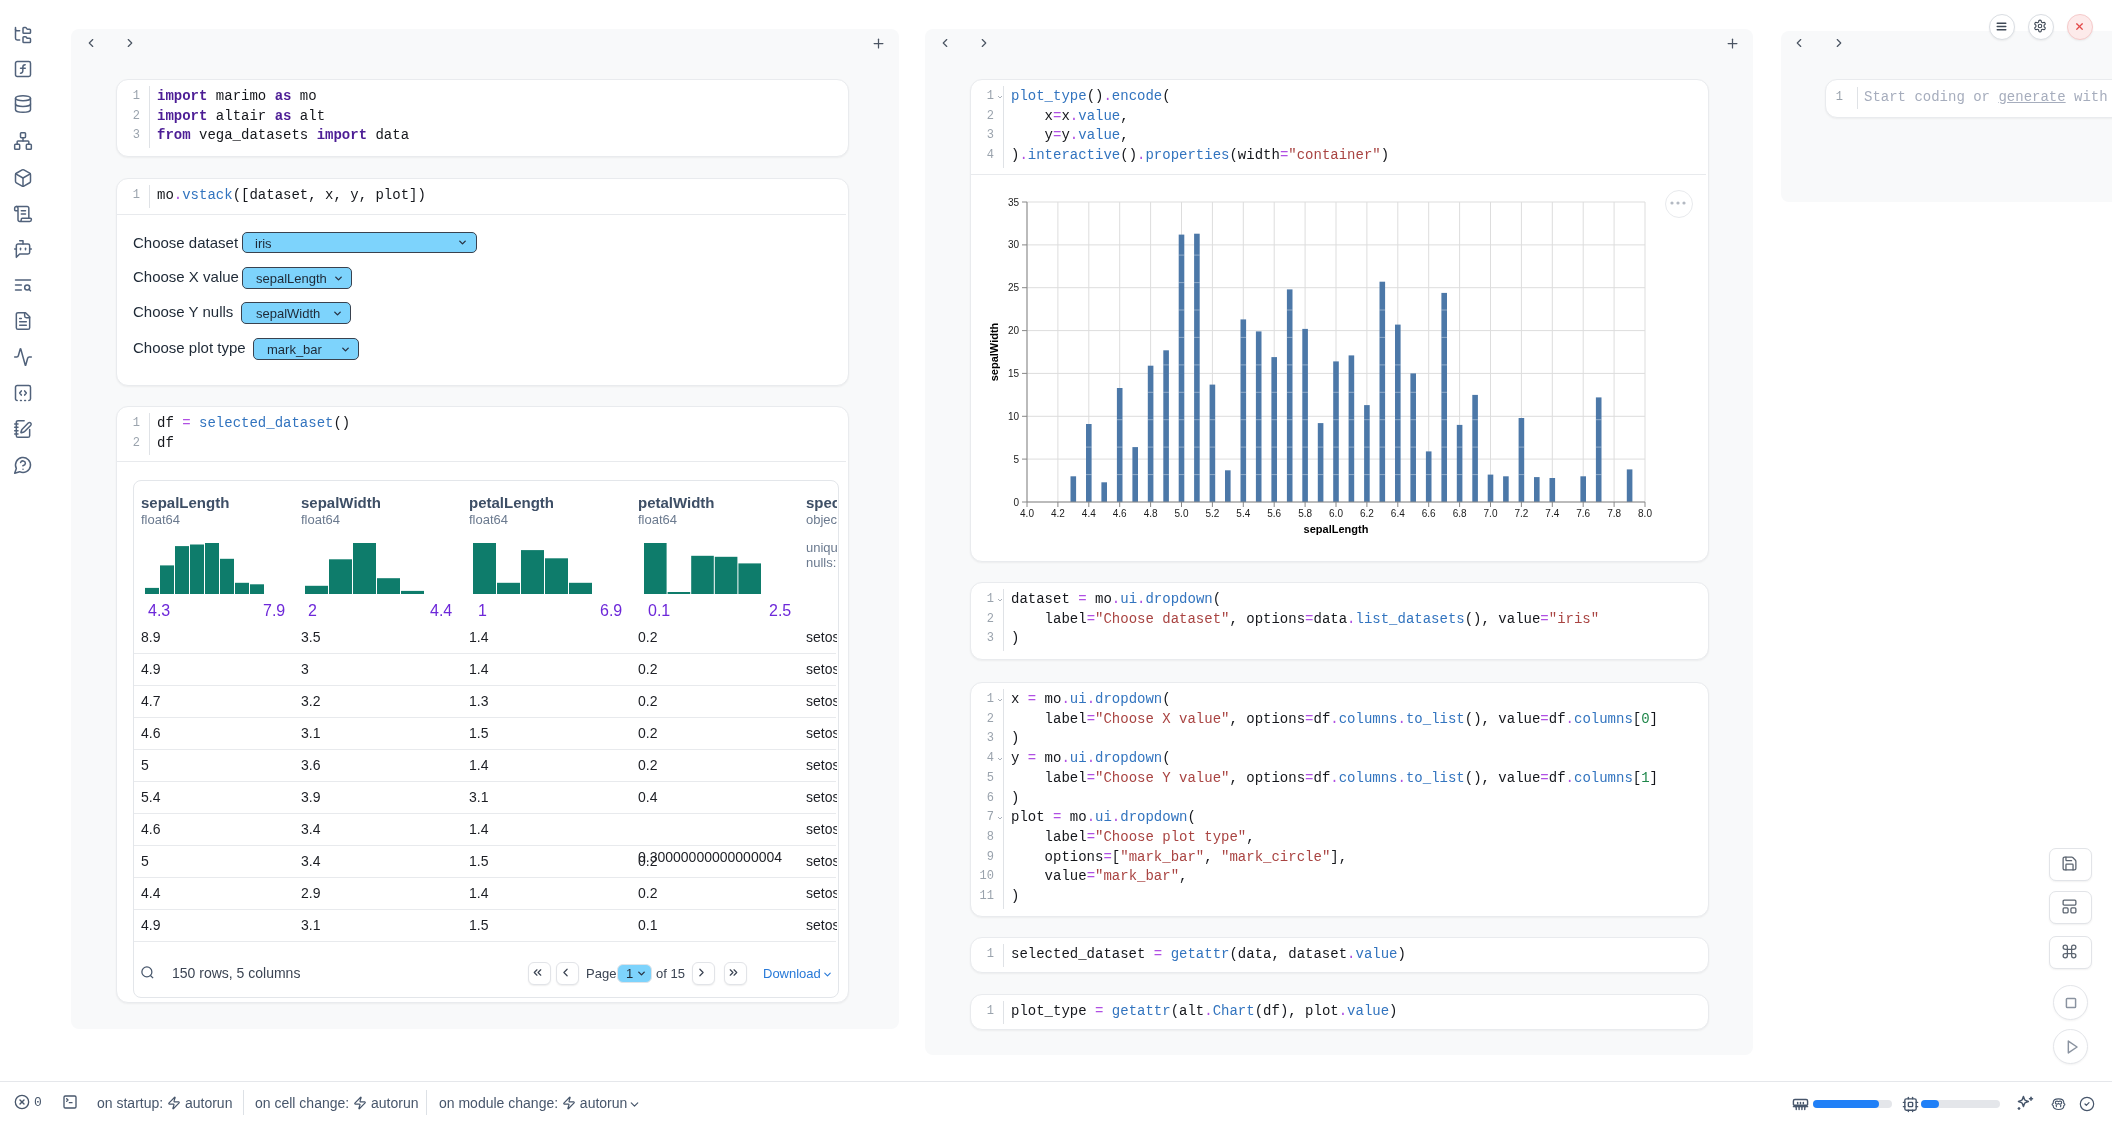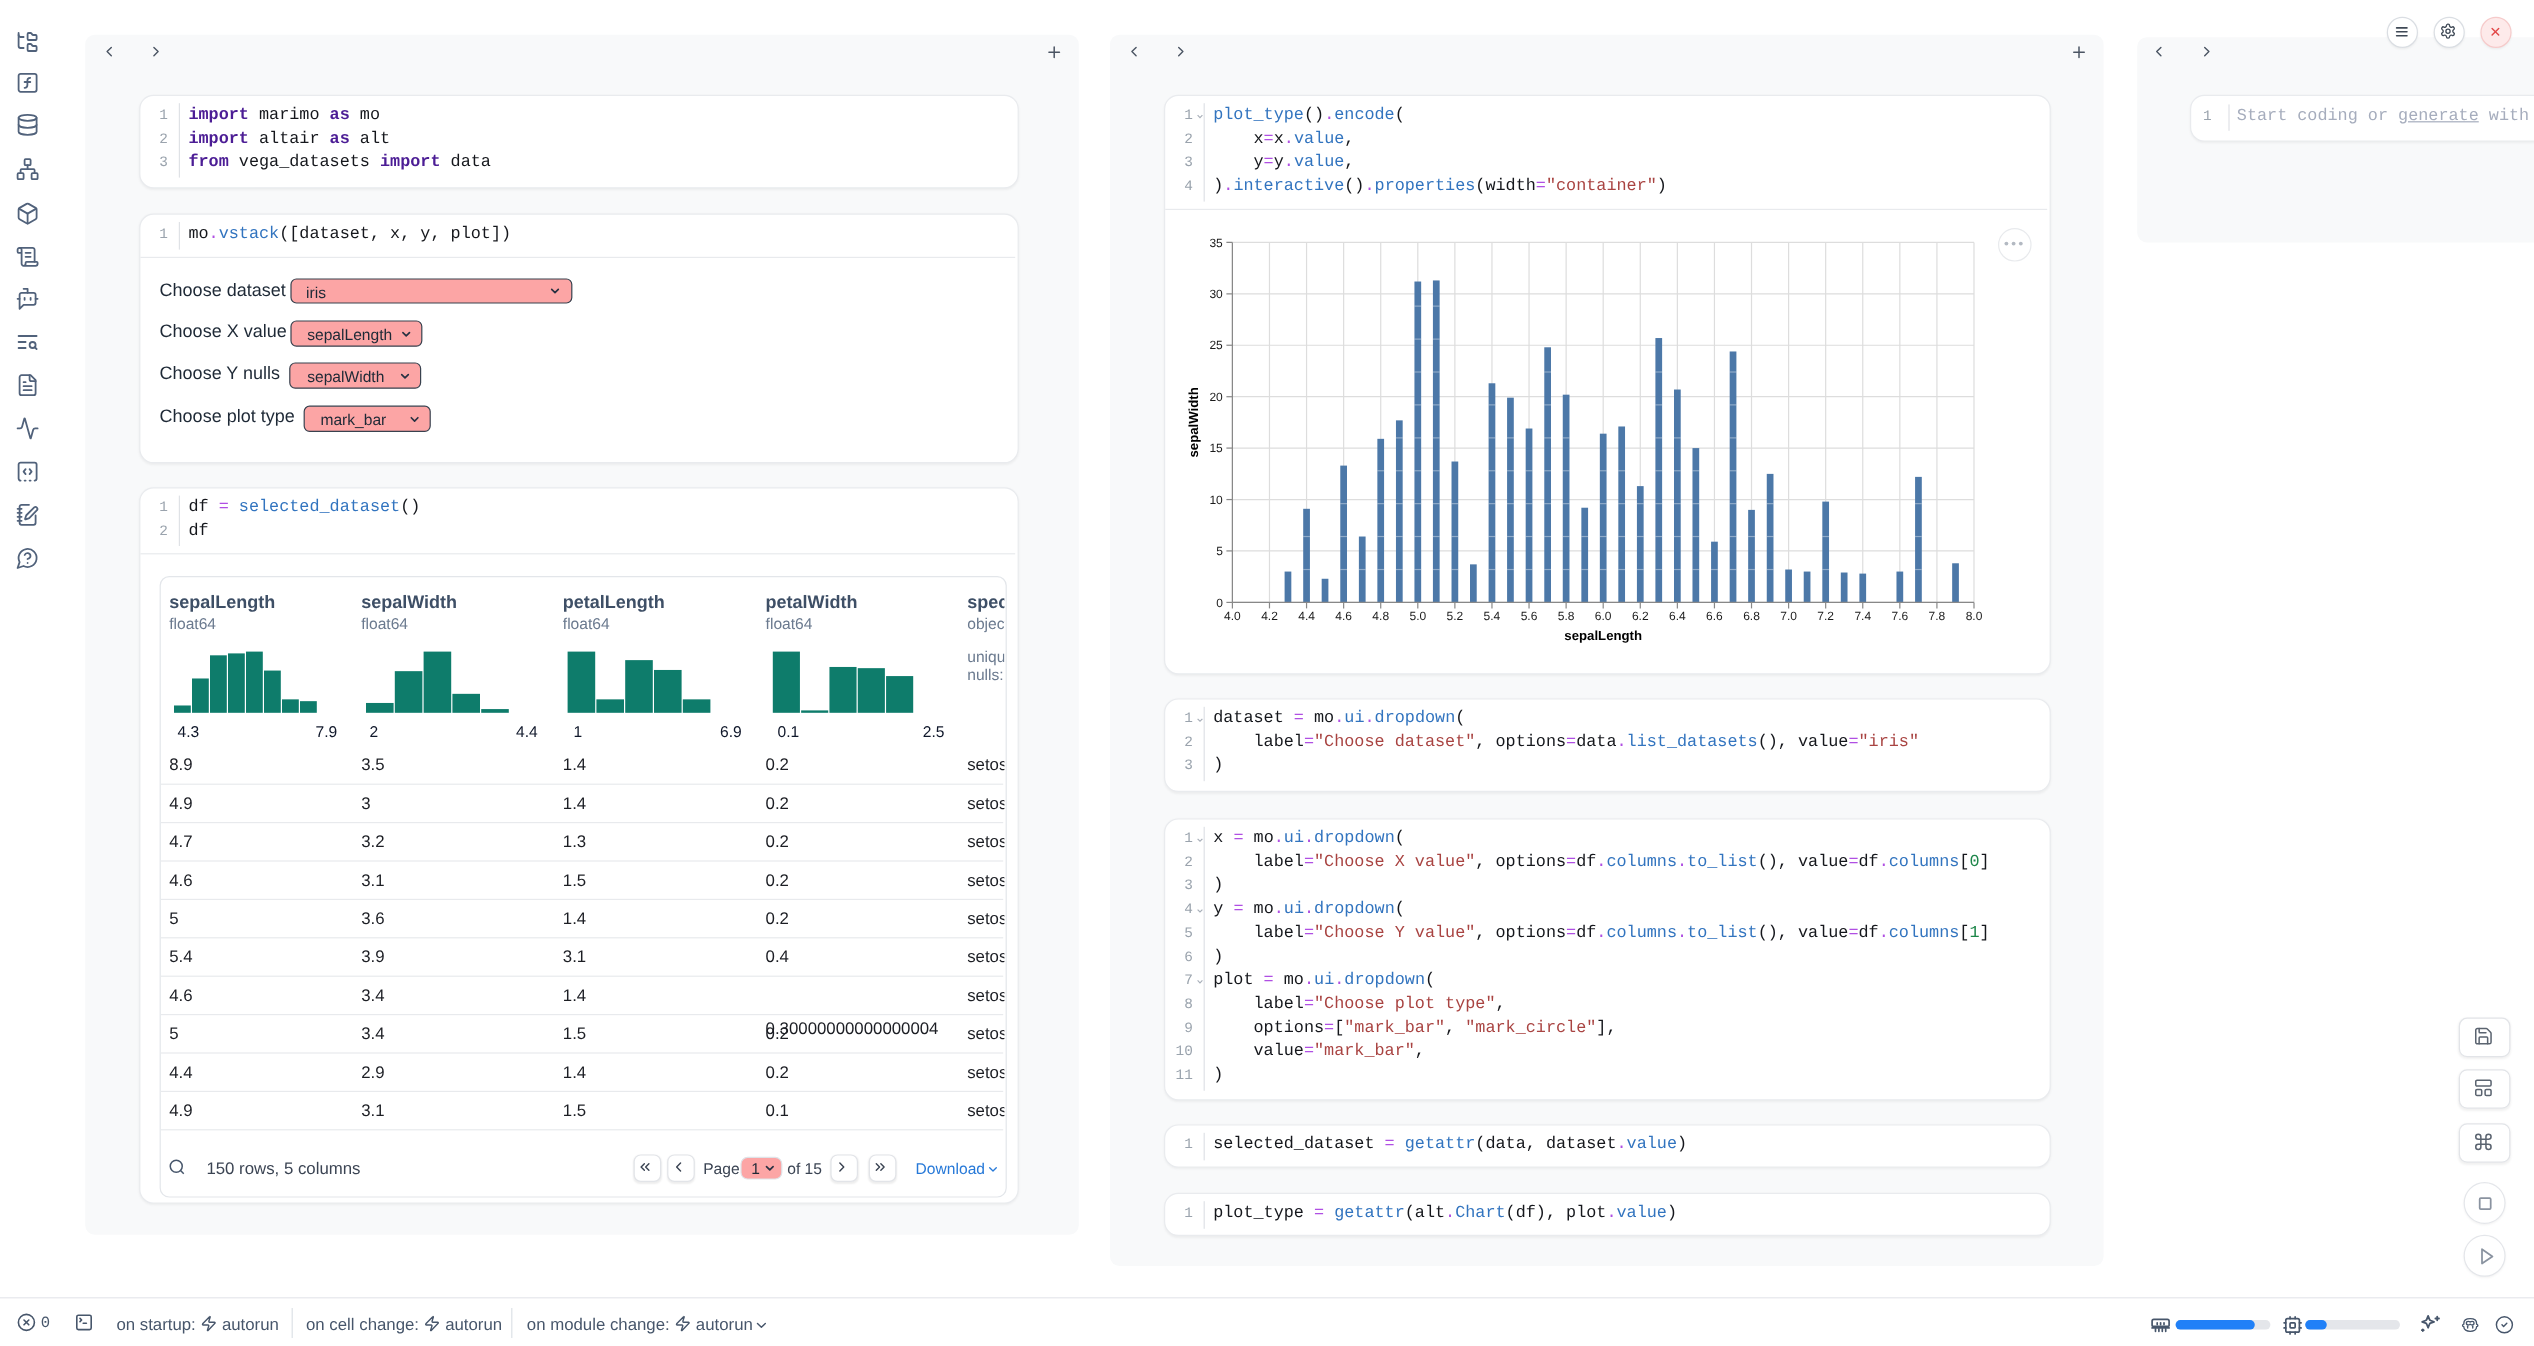--- a/index.html
+++ b/index.html
@@ -8,28 +8,28 @@
 .gut{position:absolute;font-family:"Liberation Mono",monospace;font-size:12px;line-height:19.7px;color:#9aa3ad;text-align:right;white-space:pre}
 .gutline{position:absolute;width:1px;background:#dfe2e6}
 pre.code{position:absolute;margin:0;font-family:"Liberation Mono",monospace;font-size:14px;line-height:19.7px;color:#15171c}
 pre.code .k{color:#4c1d95;font-weight:bold}
 pre.code .o{color:#b04fe3}
 pre.code .f{color:#3274bf}
 pre.code .s{color:#a94442}
 pre.code .n{color:#1d8649}
 .divider{position:absolute;height:1px;background:#e8eaed}
 .lbl{position:absolute;font-size:15px;color:#1e2936}
-.sel{position:absolute;background:#fca5a5;border:1.2px solid #39424f;border-radius:5px;font-size:13px;color:#1e2936}
+.sel{position:absolute;background:#7dd3fc;border:1.2px solid #39424f;border-radius:5px;font-size:13px;color:#1e2936}
 .sel span{position:absolute;top:3px}
 .tbl{position:absolute;background:#fff;border:1px solid #e3e6ea;border-radius:8px;overflow:hidden}
 .th{position:absolute;font-size:15px;font-weight:bold;color:#3e4f66}
 .tt{position:absolute;font-size:13px;color:#6b7a8f}
 .tv{position:absolute;font-size:14px;color:#1c1e24}
 .rowline{position:absolute;height:1px;background:#e8eaed;left:1px;right:1px}
-.histlab{position:absolute;font-size:13px;color:#0f172a}
+.histlab{position:absolute;font-size:16px;color:#6d28d9}
 .pbtn{position:absolute;width:21px;height:21px;background:#fff;border:1px solid #e2e4e8;border-radius:6px;box-shadow:0 1px 1.5px rgba(0,0,0,.07)}
 .statustext{position:absolute;font-size:14px;color:#47566b}
 .vsep{position:absolute;width:1px;height:25px;background:#dde1e6;top:1090px}
 .circbtn{position:absolute;width:24px;height:24px;border-radius:50%;background:#fff;border:1px solid #dadee3;box-shadow:0 1px 2px rgba(0,0,0,.06)}
 .sqbtn{position:absolute;width:41px;height:31px;background:#fff;border:1px solid #e2e4e8;border-radius:7px;box-shadow:0 1px 2px rgba(0,0,0,.06)}
 .fabcirc{position:absolute;width:33px;height:33px;background:#fff;border:1px solid #e4e6ea;border-radius:50%;box-shadow:0 1px 2px rgba(0,0,0,.05)}
 </style></head><body>
 <div class="abs" style="left:13px;top:25px"><svg width="20" height="20" viewBox="0 0 24 24" fill="none" stroke="#51627b" stroke-width="1.8" stroke-linecap="round" stroke-linejoin="round">
       <path d="M20 10a1 1 0 0 0 1-1V6a1 1 0 0 0-1-1h-2.5a1 1 0 0 1-.8-.4l-.9-1.2A1 1 0 0 0 15 3h-2a1 1 0 0 0-1 1v5a1 1 0 0 0 1 1Z"></path>
       <path d="M20 21a1 1 0 0 0 1-1v-3a1 1 0 0 0-1-1h-2.5a1 1 0 0 1-.8-.4l-.9-1.2a1 1 0 0 0-.8-.4h-2a1 1 0 0 0-1 1v5a1 1 0 0 0 1 1Z"></path>

